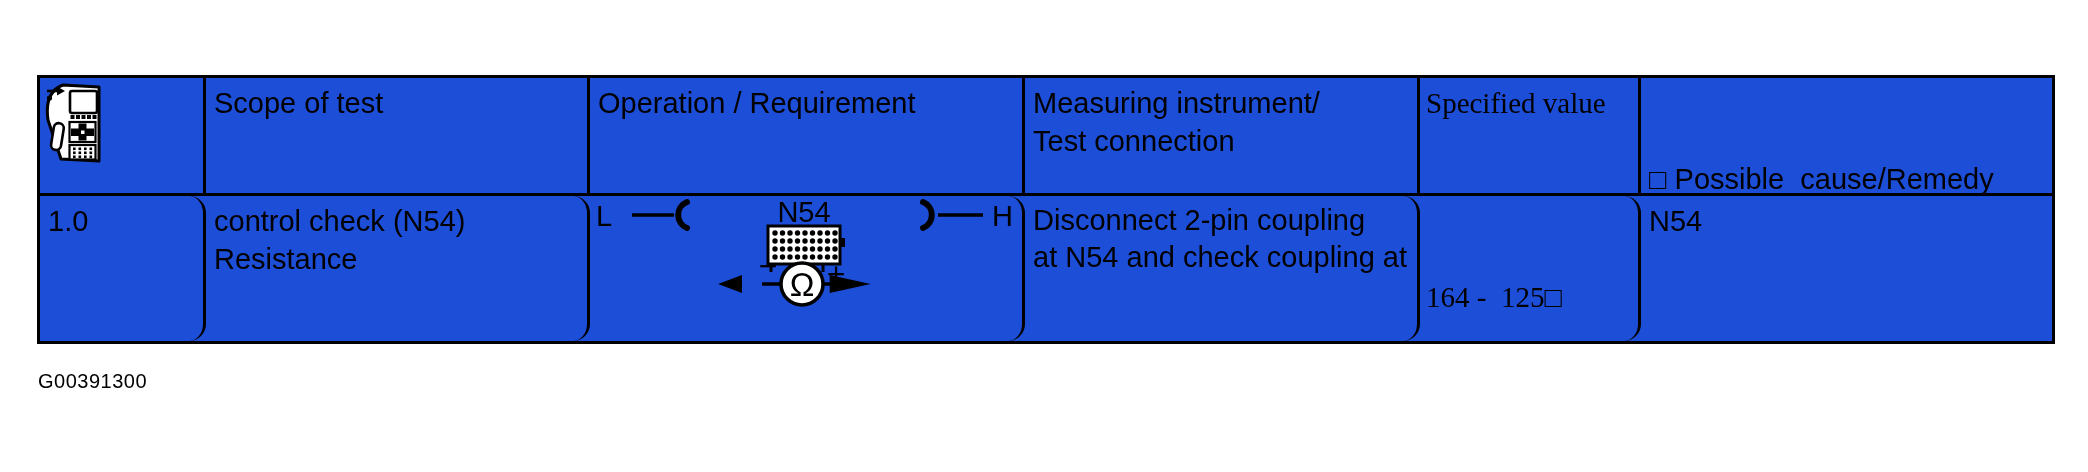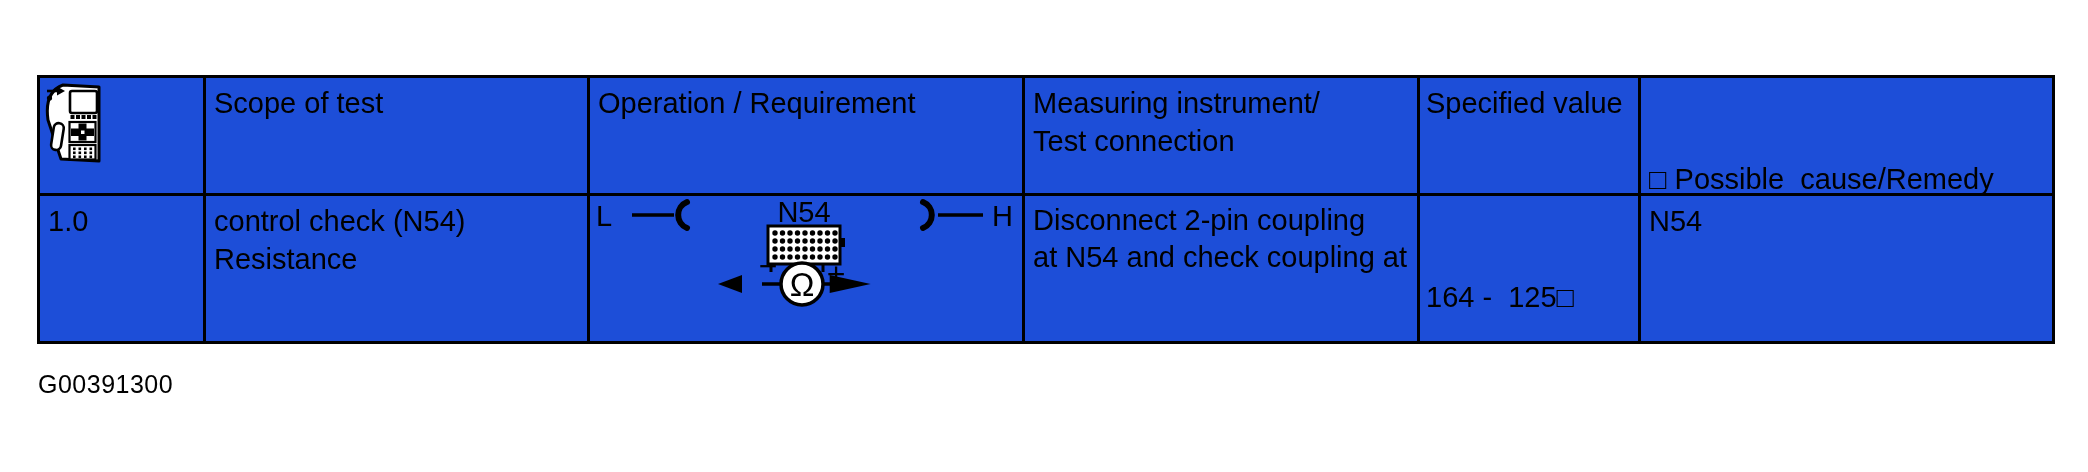--- a/index.html
+++ b/index.html
@@ -7,27 +7,27 @@
        font-family:"Liberation Sans", sans-serif;
        -webkit-font-smoothing:none;}
   .tbl{position:absolute;left:37px;top:75px;background:#1d4ed8;
        border:3px solid #000;display:grid;
        grid-template-columns:166px 384px 435px 395px 221px 411px;
        grid-template-rows:118px 145px;}
   .cell{border-right:3px solid #000;border-bottom:3px solid #000;
         box-sizing:border-box;padding:6px 8px 0 8px;overflow:visible;
         font-size:29px;line-height:38px;white-space:nowrap;}
   .last-col{border-right:none;}
-  .last-row{border-bottom:none;}
+  .last-row{border-bottom:none;border-radius:17px;}
   .icon-cell{padding:4px 0 0 4px;}
   .diagram-cell{padding:0;}
   .tight{line-height:37px;}
   .pre{white-space:pre;}
-  .sv{padding-left:6px;padding-right:0;}
-  .figcode{position:absolute;left:38px;top:370px;font-size:25px;
+  .sv{padding-left:6px;padding-right:0;font-family:Liberation Serif, serif;}
+  .figcode{position:absolute;left:38px;top:370px;font-size:20px;
            letter-spacing:0.5px;}
   svg text{font-family:"Liberation Sans", sans-serif;}
 </style>
 </head>
 <body>
 
 <div class="tbl">
 
   <div class="cell icon-cell">
     <svg width="62" height="84" viewBox="0 0 62 84">

